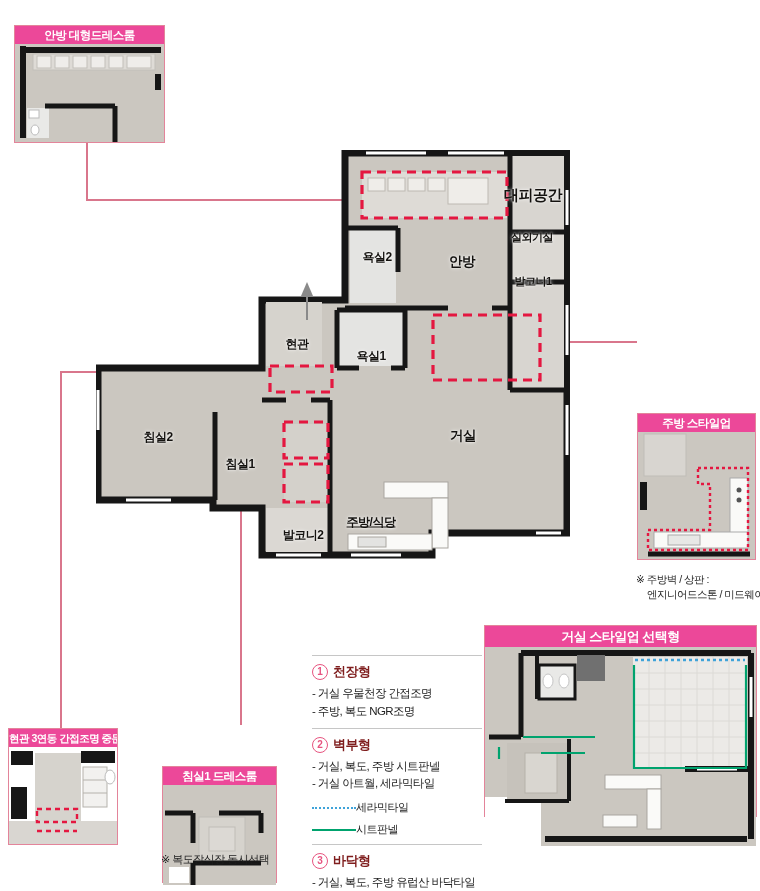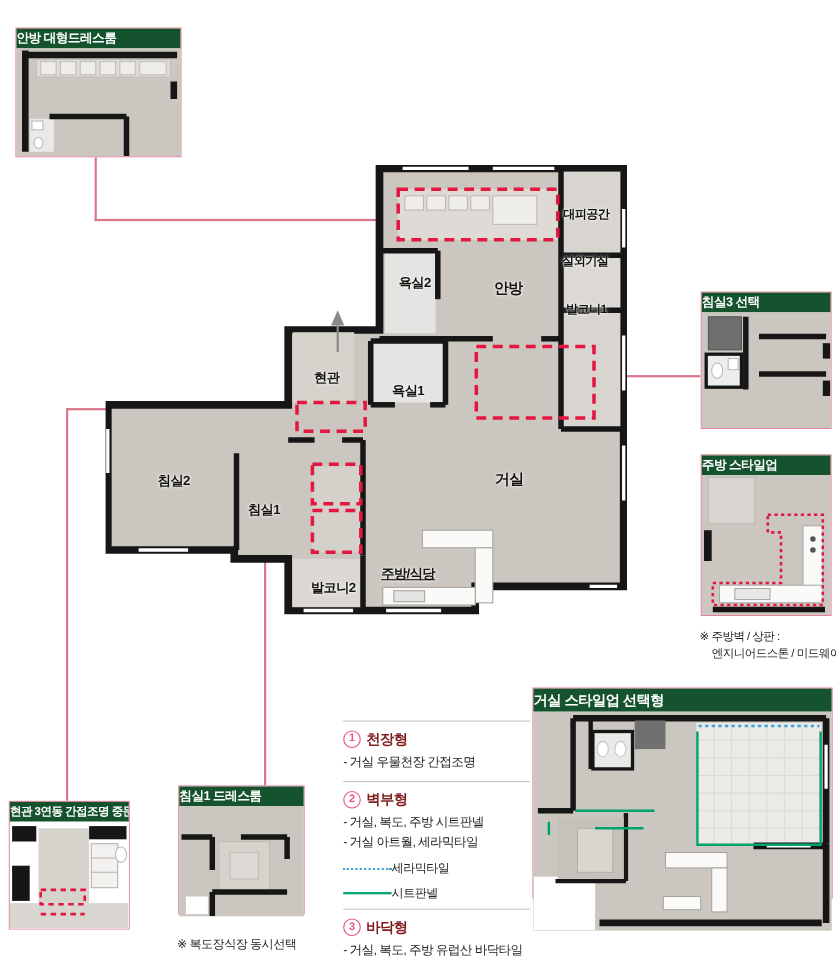--- a/index.html
+++ b/index.html
@@ -1,20 +1,20 @@
 <!DOCTYPE html>
 <html><head>
 <meta charset="utf-8">
 <style>
   html,body{margin:0;padding:0;background:#fff;}
   #stage{position:relative;width:760px;height:891px;background:#fff;overflow:hidden;
          font-family:"Liberation Sans","DejaVu Sans",sans-serif;}
   
   .inset{position:absolute;border:1px solid #e3849a;background:#fff;box-sizing:border-box;}
-  .inset-header{background:#14532d;color:#fff;font-weight:bold;text-align:left;
+  .inset-header{background:#ec4899;color:#fff;font-weight:bold;text-align:center;
                 font-size:11.5px;line-height:18px;height:18px;letter-spacing:-0.5px;white-space:nowrap;overflow:hidden;}
   .inset-header.big{font-size:13px;line-height:21px;height:21px;}
   .inset-body{position:relative;background:#cbc7c0;overflow:hidden;}
   .inset-body svg{display:block;}
   
   .leader{position:absolute;background:#d9768c;}
   
   .room-label{position:absolute;transform:translate(-50%,-50%);font-weight:bold;font-size:12px;
               color:#14120f;letter-spacing:-0.5px;white-space:nowrap;
               text-shadow:0 0 2px rgba(255,255,255,.9),0 0 4px rgba(255,255,255,.7);}
@@ -121,21 +121,21 @@
 
     <g stroke="#e41740" stroke-width="3.2" fill="none" stroke-dasharray="9 6">
       <rect x="266" y="22" width="145" height="46"></rect>
       <rect x="337" y="165" width="107" height="65"></rect>
       <rect x="174" y="216" width="62" height="26"></rect>
       <rect x="188" y="272" width="44" height="36"></rect>
       <rect x="188" y="314" width="44" height="38"></rect>
     </g>
   </svg>
 
-  <div class="room-label" style="left:533px;top:195px;font-size:11px;">대피공간</div>
+  <div class="room-label" style="left:533px;top:195px;font-size:15px;">대피공간</div>
   <div class="room-label" style="left:532px;top:237px;font-size:11px;">실외기실</div>
   <div class="room-label" style="left:377px;top:257px;">욕실2</div>
   <div class="room-label lg" style="left:462px;top:262px;">안방</div>
   <div class="room-label" style="left:533px;top:281px;font-size:11px;">발코니1</div>
   <div class="room-label" style="left:297px;top:344px;">현관</div>
   <div class="room-label" style="left:371px;top:356px;">욕실1</div>
   <div class="room-label" style="left:158px;top:437px;">침실2</div>
   <div class="room-label" style="left:240px;top:464px;">침실1</div>
   <div class="room-label lg" style="left:463px;top:436px;">거실</div>
   <div class="room-label" style="left:371px;top:522px;text-decoration:underline;">주방/식당</div>
@@ -162,39 +162,20 @@
           <path d="M8,2 V94" stroke-width="6"></path>
           <path d="M5,6 H146" stroke-width="6"></path>
           <path d="M30,62 H100" stroke-width="5"></path>
           <path d="M100,62 V98" stroke-width="5"></path>
           <path d="M143,30 V46" stroke-width="6"></path>
         </g>
       </svg>
     </div>
   </div>
 
-  <div class="inset" style="left:637px;top:265px;width:119px;height:125px;">
-    <div class="inset-header">침실3 선택</div>
-    <div class="inset-body" style="height:105px;">
-      <svg width="117" height="105" viewBox="0 0 117 105">
-        <rect width="117" height="105" fill="#cbc7c0"></rect>
-        <rect x="6" y="4" width="30" height="30" fill="#6f6f6f" stroke="#555"></rect>
-        <rect x="4" y="38" width="32" height="30" fill="#eceded" stroke="#161616" stroke-width="3"></rect>
-        <ellipse cx="14" cy="53" rx="5" ry="7" fill="#fff" stroke="#bbb"></ellipse>
-        <rect x="24" y="42" width="9" height="10" fill="#fff" stroke="#bbb"></rect>
-        <g stroke="#161616" fill="none">
-          <path d="M40,4 V70" stroke-width="5"></path>
-          <path d="M52,22 H113" stroke-width="5"></path>
-          <path d="M52,56 H113" stroke-width="5"></path>
-        </g>
-        <rect x="110" y="28" width="7" height="14" fill="#161616"></rect>
-        <rect x="110" y="62" width="7" height="14" fill="#161616"></rect>
-      </svg>
-    </div>
-  </div>
 
   <div class="inset" style="left:637px;top:413px;width:119px;height:147px;">
     <div class="inset-header">주방 스타일업</div>
     <div class="inset-body" style="height:127px;">
       <svg width="117" height="127" viewBox="0 0 117 127">
         <rect width="117" height="127" fill="#cbc7c0"></rect>
         <rect x="6" y="2" width="42" height="42" fill="#d8d5d0" stroke="#c0bdb7"></rect>
         <rect x="2" y="50" width="7" height="28" fill="#161616"></rect>
         <rect x="92" y="46" width="18" height="58" fill="#fafaf8" stroke="#aaa"></rect>
         <rect x="16" y="100" width="94" height="16" fill="#fafaf8" stroke="#aaa"></rect>
@@ -272,20 +253,21 @@
   </div>
 
   <div class="options">
     <div class="opt-divider"></div>
     <div>
       <div class="opt-title">
         <span class="opt-num">1</span>
         <span class="opt-title-text">천장형</span>
       </div>
       <div class="opt-item">- 거실 우물천장 간접조명</div>
+      <div class="opt-item">- 주방, 복도 NGR조명</div>
     </div>
     <div class="opt-divider"></div>
     <div>
       <div class="opt-title">
         <span class="opt-num">2</span>
         <span class="opt-title-text">벽부형</span>
       </div>
       <div class="opt-item">- 거실, 복도, 주방 시트판넬</div>
       <div class="opt-item">- 거실 아트월, 세라믹타일</div>
       <div class="legend-row">
@@ -320,21 +302,21 @@
         <rect x="72" y="4" width="34" height="12" fill="#161616"></rect>
         <rect x="74" y="20" width="24" height="40" fill="#f2f1ef" stroke="#b5b2ac"></rect>
         <path d="M74,33 H98 M74,46 H98" stroke="#b5b2ac" fill="none"></path>
         <ellipse cx="101" cy="30" rx="5" ry="7" fill="#fff" stroke="#bbb"></ellipse>
         <rect x="28" y="62" width="40" height="13" fill="none" stroke="#e41740" stroke-width="2.4" stroke-dasharray="5 4"></rect>
         <path d="M28,84 H68" stroke="#e41740" stroke-width="2.4" stroke-dasharray="5 4" fill="none"></path>
       </svg>
     </div>
   </div>
 
-  <div class="inset" style="left:162px;top:714px;width:115px;height:117px;">
+  <div class="inset" style="left:162px;top:766px;width:115px;height:117px;">
     <div class="inset-header">침실1 드레스룸</div>
     <div class="inset-body" style="height:100px;">
       <svg width="113" height="100" viewBox="0 0 113 100">
         <rect width="113" height="100" fill="#cbc7c0"></rect>
         <rect x="36" y="32" width="46" height="44" fill="#d6d3cd" stroke="#c0bdb7"></rect>
         <rect x="46" y="42" width="26" height="24" fill="#dcd9d4" stroke="#c0bdb7"></rect>
         <g stroke="#161616" fill="none" stroke-width="5">
           <path d="M2,28 H30"></path>
           <path d="M56,28 H98"></path>
           <path d="M98,28 V48"></path>

